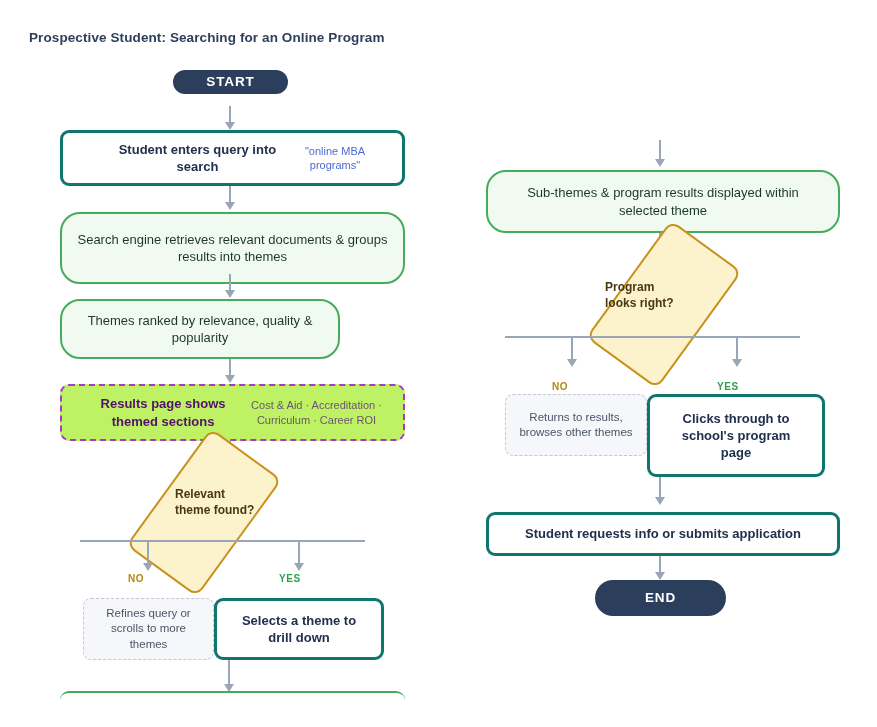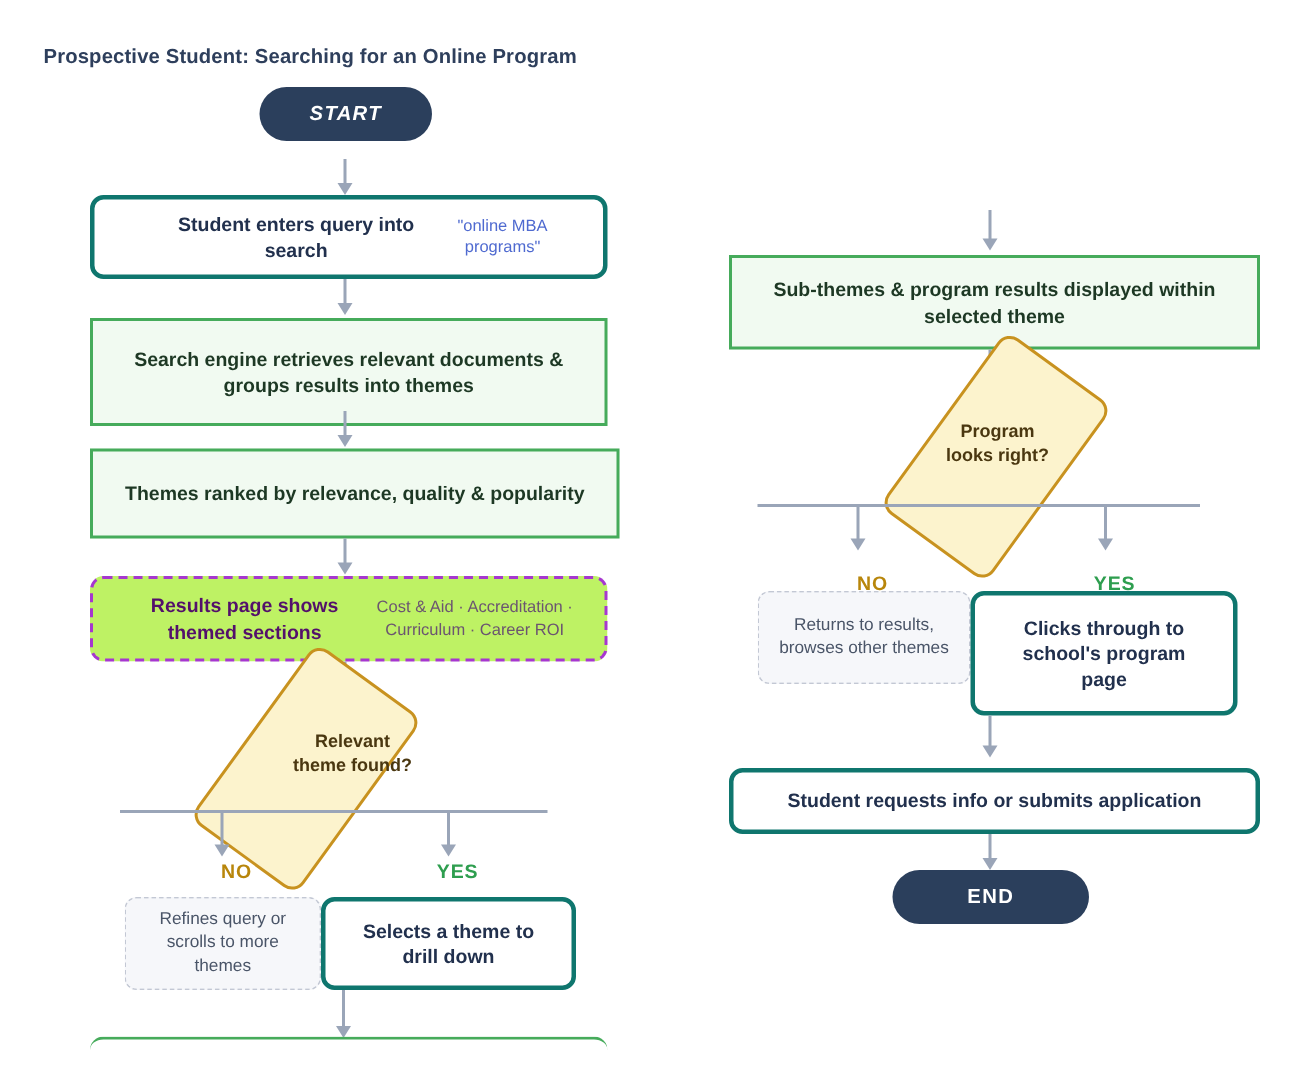--- a/index.html
+++ b/index.html
@@ -60,24 +60,24 @@
     border-radius: 9px;
     color: #21304d;
     font-size: 13px;
     font-weight: bold;
   }
 
   
   .box-green {
     background: #f1faf1;
     border: 2px solid #46ab5b;
-    border-radius: 0;
+    border-radius: 20px;
     color: #1d3824;
     font-size: 13px;
-    font-weight: bold;
+    font-weight: normal;
   }
 
   
   .box-purple {
     background: #bef264;
     border: 2px dashed #a637cf;
     border-radius: 9px;
     color: #53106b;
     font-size: 13px;
     font-weight: bold;
@@ -130,21 +130,20 @@
     width: 100%;
     height: 100%;
     background: #fcf3cd;
     border: 2.5px solid #c8921f;
     border-radius: 10px;
     box-sizing: border-box;
   }
   .decision-label {
     position: absolute;
     width: 120px;
-    text-align: center;
     font-size: 12px;
     font-weight: bold;
     color: #4a3710;
     line-height: 1.3;
     pointer-events: none;
   }
 
   
   .vline {
     position: absolute;
@@ -161,44 +160,44 @@
     width: 0;
     height: 0;
     border-left: 5.5px solid transparent;
     border-right: 5.5px solid transparent;
     border-top: 8px solid #9aa5b8;
   }
 
   
   .branch-label {
     position: absolute;
-    font-size: 13px;
+    font-size: 10px;
     font-weight: bold;
     letter-spacing: 0.6px;
-    text-align: right;
+    text-align: left;
     width: 40px;
   }
   .label-no  { color: #b8860b; }
   .label-yes { color: #2e9e4f; }
 
   
   .clip-green-top {
     position: absolute;
     border-top: 2.5px solid #46ab5b;
     border-radius: 9px 9px 0 0;
   }
 </style>
 </head>
 <body>
 
 <div id="canvas">
 
   <div class="chart-title">Prospective Student: Searching for an Online Program</div>
 
-  <div class="node pill" style="left:173px; top:58px; width:115px; height:36px;font-style:italic;">
+  <div class="node pill" style="left:173px; top:70px; width:115px; height:24px;">
     <span>START</span>
   </div>
 
   <div class="vline" style="left:229px; top:106px; height:19px;"></div>
   <div class="arrowhead" style="left:224.5px; top:122px;"></div>
 
   <div class="node box-blue" style="left:60px; top:130px; width:345px; height:56px;">
     <div class="node-split">
       <div class="node-main" style="max-width:195px;">Student enters query into search</div>
       <div class="annot annot-blue">"online MBA<br>programs"</div>
@@ -208,21 +207,21 @@
   <div class="vline" style="left:229px; top:186px; height:19px;"></div>
   <div class="arrowhead" style="left:224.5px; top:202px;"></div>
 
   <div class="node box-green" style="left:60px; top:212px; width:345px; height:72px;">
     <div style="padding:0 14px;">Search engine retrieves relevant documents &amp; groups results into themes</div>
   </div>
 
   <div class="vline" style="left:229px; top:274px; height:19px;"></div>
   <div class="arrowhead" style="left:224.5px; top:290px;"></div>
 
-  <div class="node box-green" style="left:60px; top:299px; width:353px; height:60px;">
+  <div class="node box-green" style="left:60px; top:299px; width:280px; height:60px;">
     <div style="padding:0 18px;">Themes ranked by relevance, quality &amp; popularity</div>
   </div>
 
   <div class="vline" style="left:229px; top:359px; height:19px;"></div>
   <div class="arrowhead" style="left:224.5px; top:375px;"></div>
 
   <div class="node box-purple" style="left:60px; top:384px; width:345px; height:57px;">
     <div class="node-split" style="gap:8px;">
       <div class="node-main" style="max-width:160px;">Results page shows themed sections</div>
       <div class="annot annot-purple">Cost &amp; Aid · Accreditation ·<br>Curriculum · Career ROI</div>

